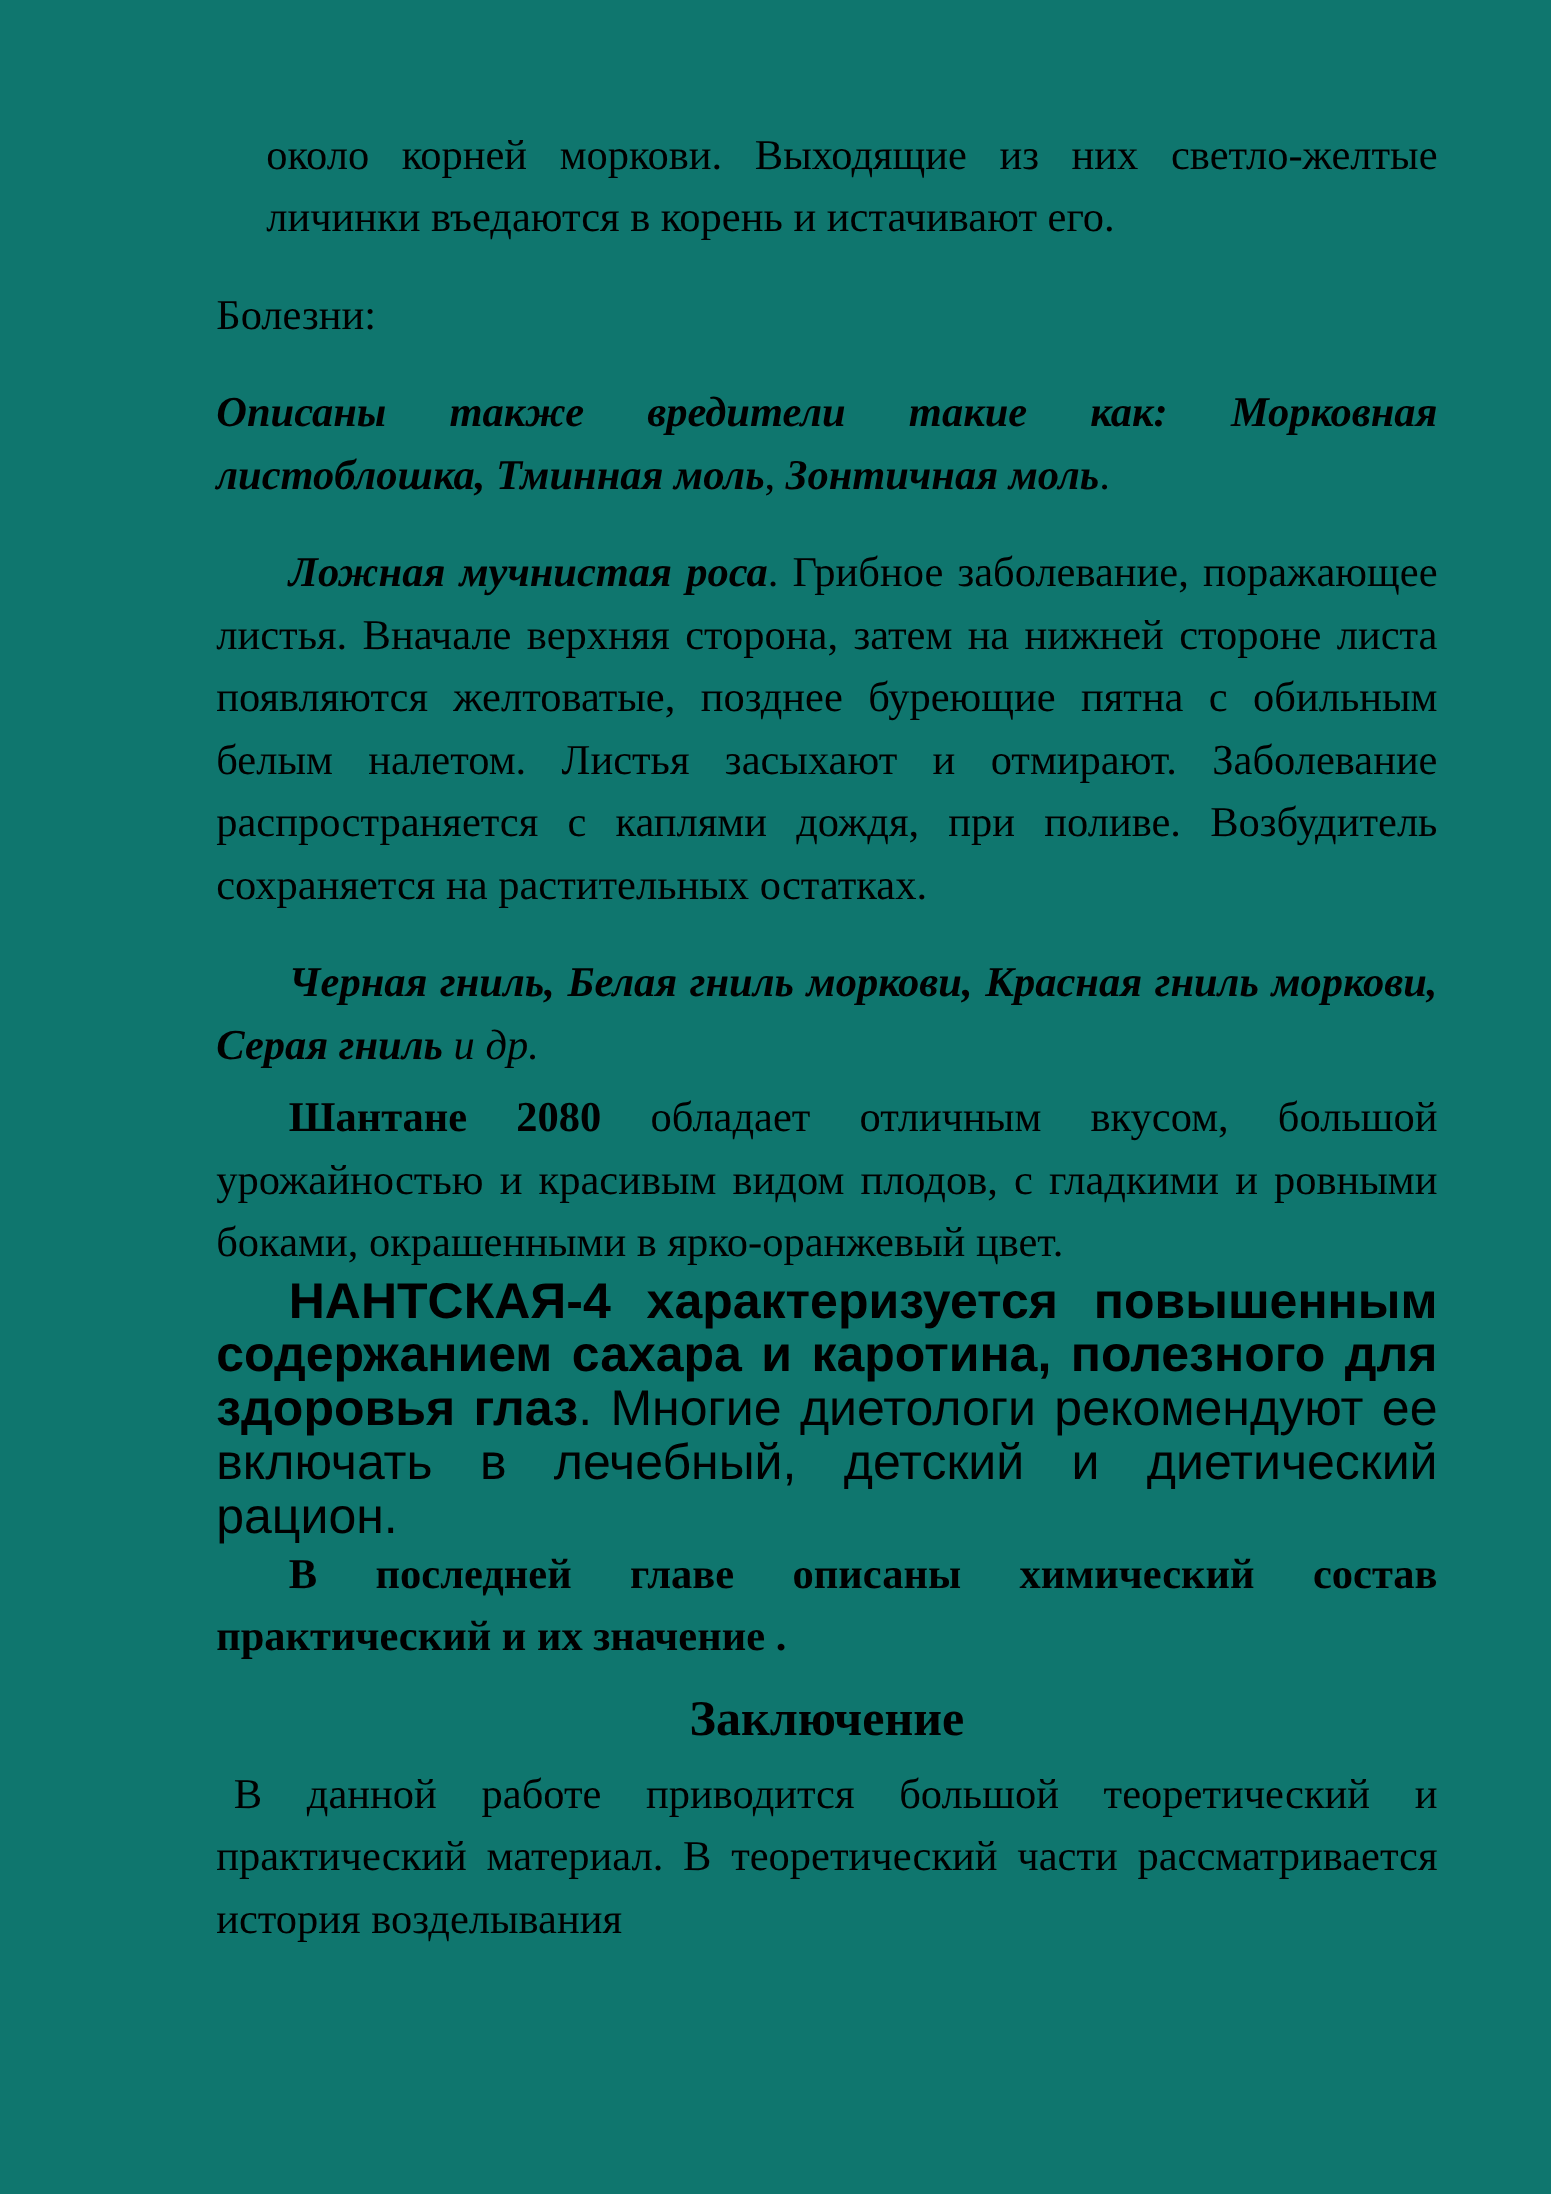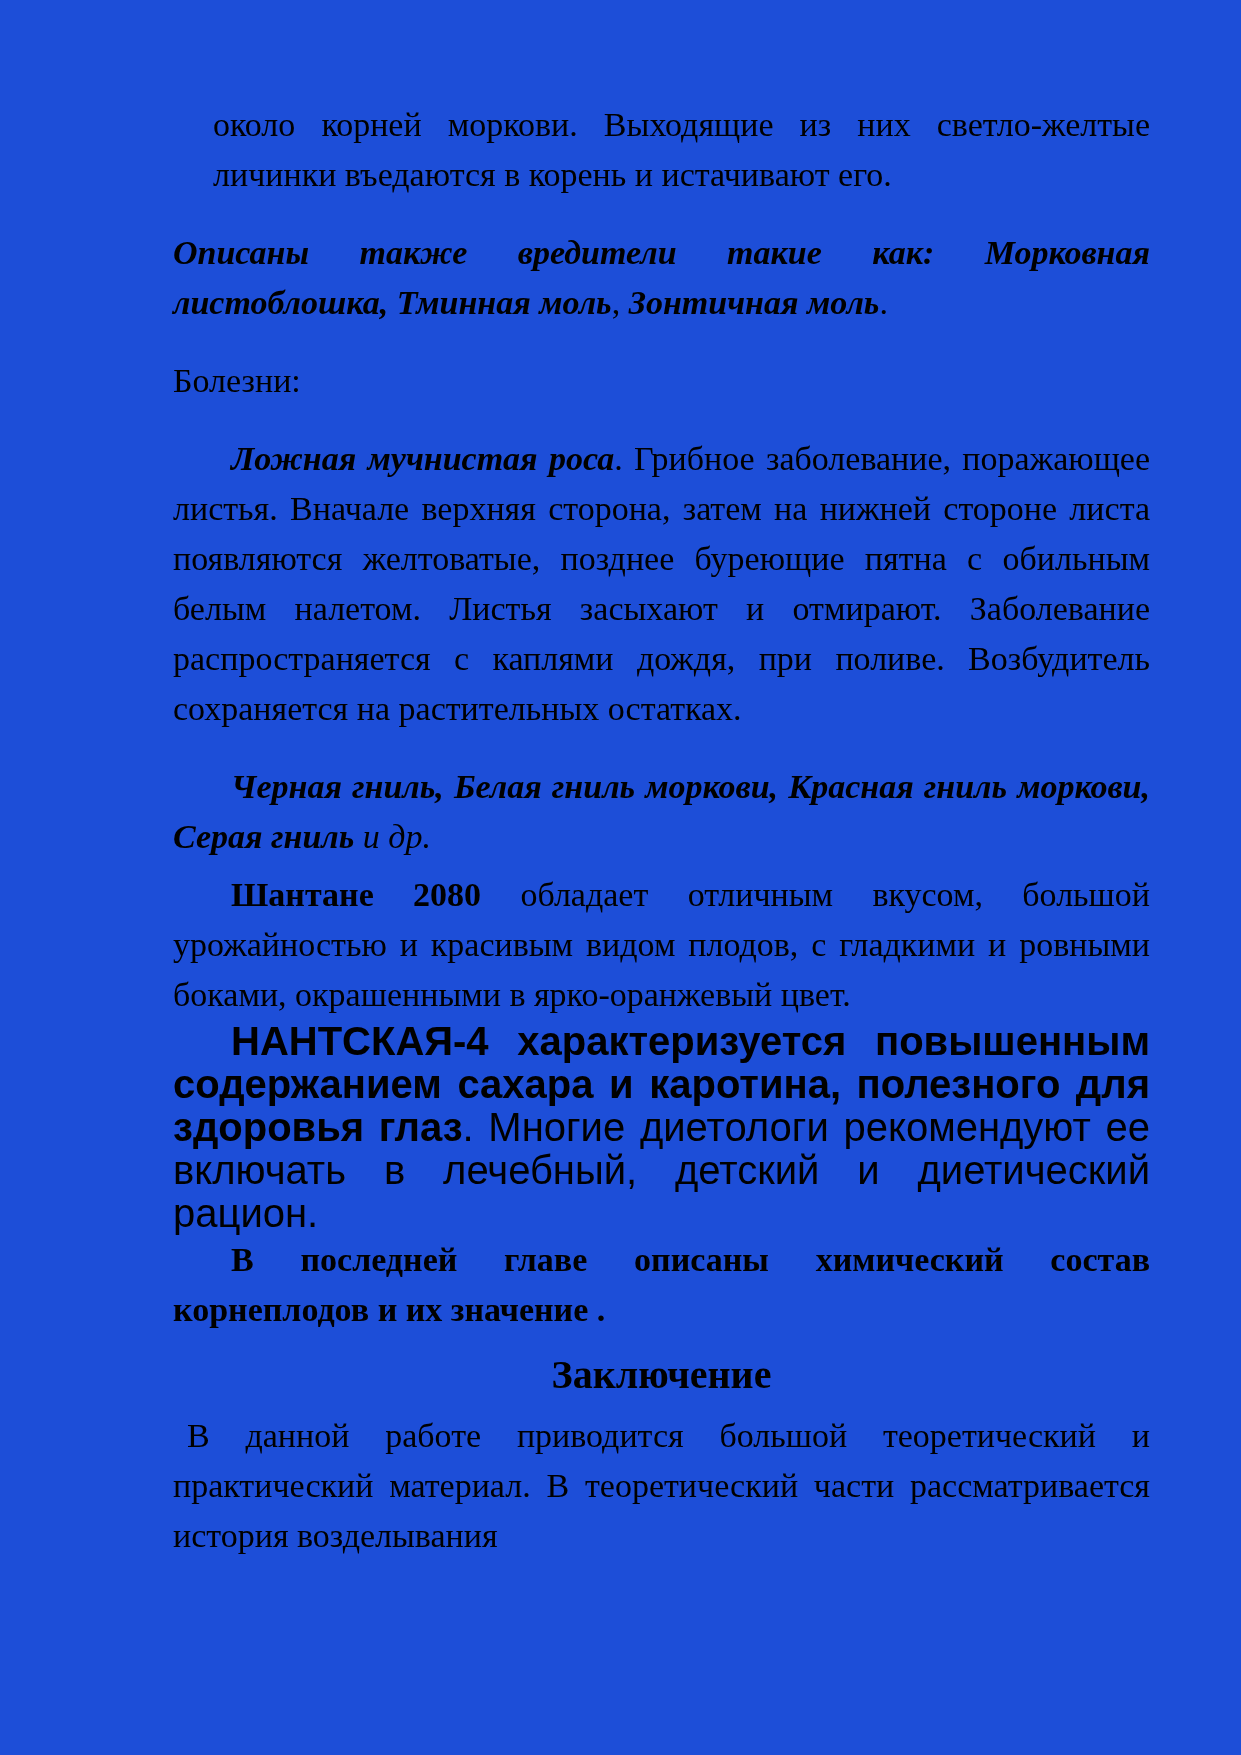--- a/index.html
+++ b/index.html
@@ -8,21 +8,21 @@
     height: 1755px;
     background: #ffffff;
     color: #000000;
     overflow: hidden;
   }
   .page {
     box-sizing: border-box;
     width: 1241px;
     height: 1755px;
     padding: 100px 91px 0 173px;
-    background: #1d4ed8;
+    background: #0f766e;
   }
   .para {
     font-family: "Liberation Serif", serif;
     font-size: 34px;
     line-height: 50px;
     text-align: justify;
     text-align-last: left;
     margin: 0;
     color: #000000;
   }
@@ -56,22 +56,22 @@
   .run-i  { font-style: italic; }
   .run-bi { font-weight: bold; font-style: italic; }
   .run-sr { font-weight: normal; }
   .run-sb { font-weight: bold; }
 </style>
 </head>
 <body>
 
 <main class="page" id="doc-root">
     <p class="para ps-continuation"><span class="run-r">около корней моркови. Выходящие из них светло-желтые личинки въедаются в корень  и истачивают его.</span></p>
+    <p class="para ps-label"><span class="run-r">Болезни:</span></p>
     <p class="para ps-body"><span class="run-bi">Описаны также вредители такие как: Морковная листоблошка, Тминная моль</span><span class="run-r">, </span><span class="run-bi">Зонтичная моль</span><span class="run-r">.</span></p>
-    <p class="para ps-label"><span class="run-r">Болезни:</span></p>
     <p class="para ps-body-indent"><span class="run-bi">Ложная мучнистая роса</span><span class="run-r">. Грибное заболевание, поражающее  листья. Вначале верхняя сторона, затем на нижней стороне листа появляются желтоватые, позднее буреющие пятна с обильным белым налетом. Листья засыхают и отмирают. Заболевание распространяется с каплями дождя, при поливе. Возбудитель сохраняется на растительных остатках.</span></p>
     <p class="para ps-body-indent-close"><span class="run-bi">Черная гниль, Белая гниль моркови, Красная гниль моркови, Серая гниль</span><span class="run-i"> и др.</span></p>
     <p class="para ps-body-indent-flow"><span class="run-b">Шантане 2080</span><span class="run-r"> обладает отличным вкусом, большой урожайностью и красивым видом плодов, с гладкими и ровными боками, окрашенными в ярко-оранжевый цвет.</span></p>
     <p class="para ps-sans"><span class="run-sb">НАНТСКАЯ-4 характеризуется повышенным содержанием сахара и каротина, полезного для здоровья глаз</span><span class="run-sr">. Многие диетологи рекомендуют ее включать в лечебный, детский и диетический рацион.</span></p>
-    <p class="para ps-closing"><span class="run-b">В  последней главе описаны химический состав корнеплодов и их значение .</span></p>
+    <p class="para ps-closing"><span class="run-b">В  последней главе описаны химический состав практический и их значение .</span></p>
     <h2 class="para ps-heading"><span class="run-b">Заключение</span></h2>
     <p class="para ps-final"><span class="run-r">В данной работе приводится большой теоретический и практический материал. В теоретический части рассматривается история возделывания</span></p>
   </main>
 
 </body></html>

